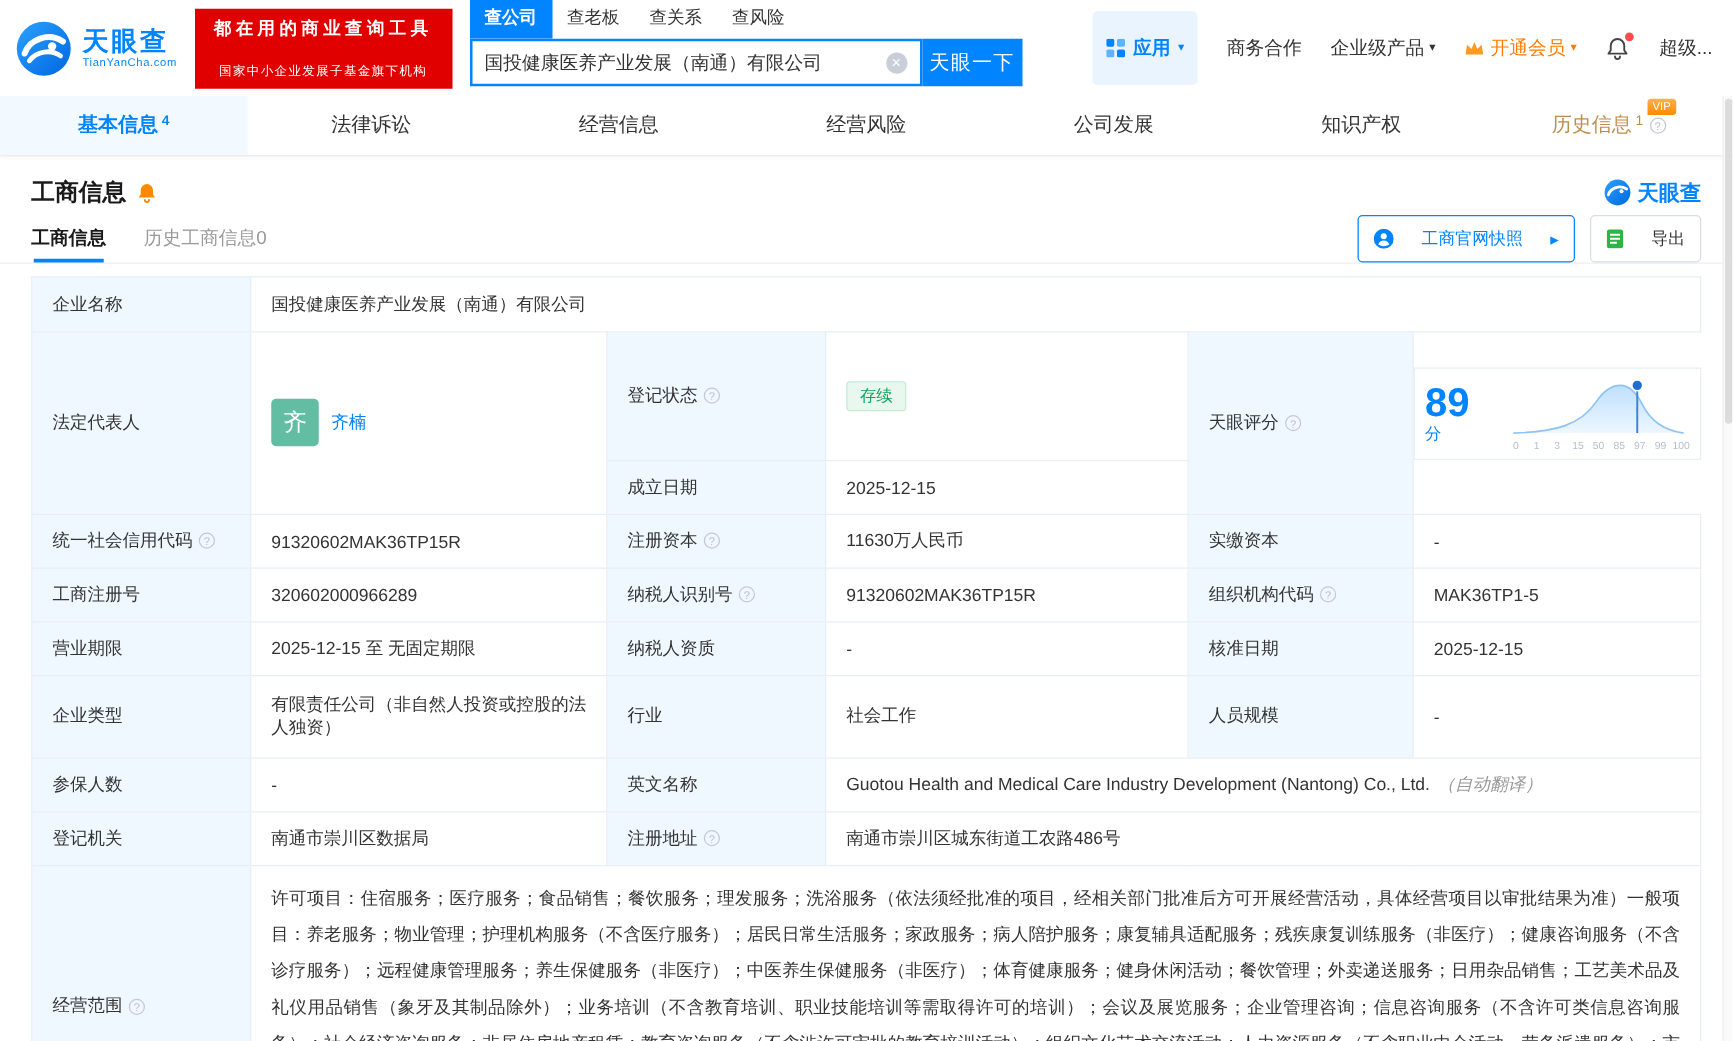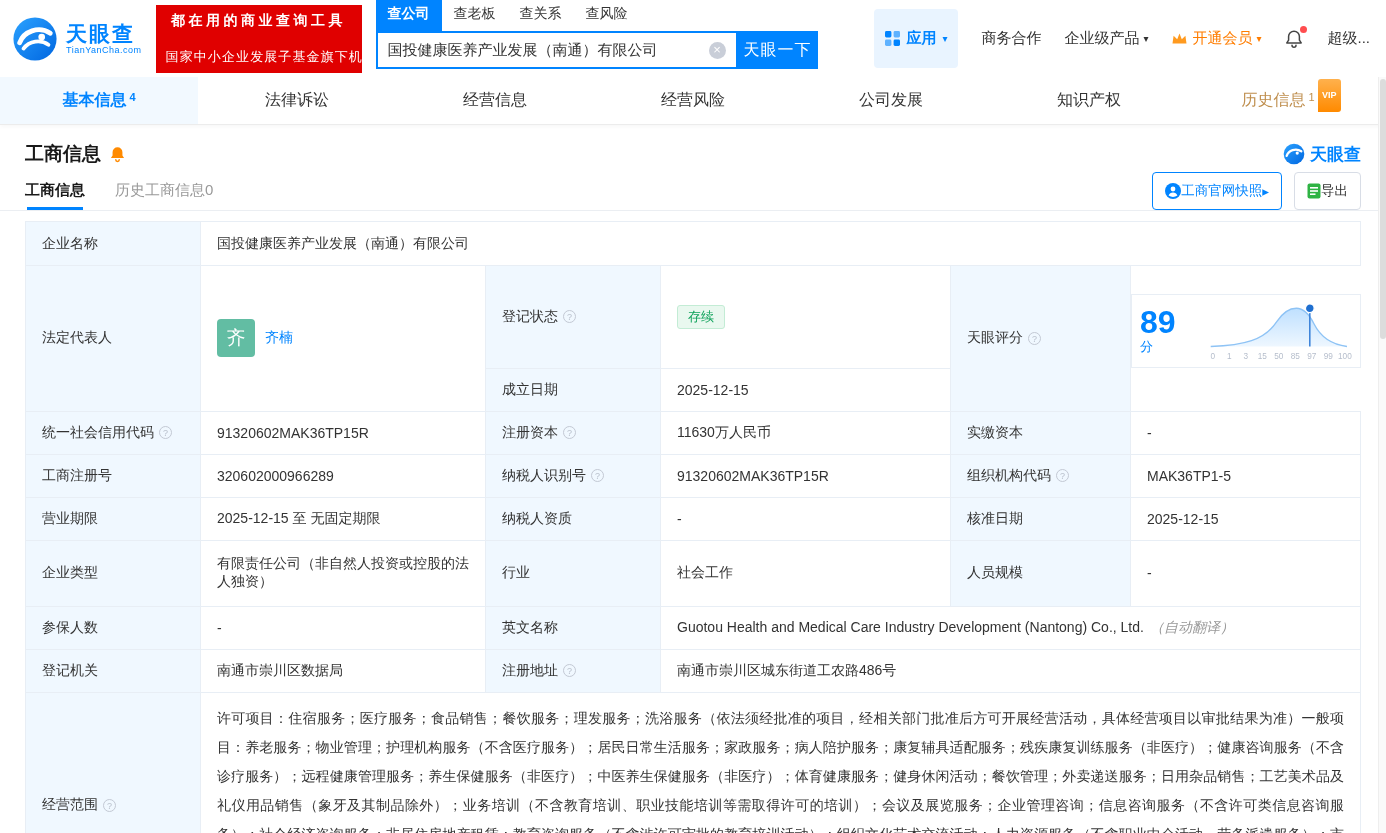--- a/index.html
+++ b/index.html
@@ -9,21 +9,21 @@
     color:#333; background:#fff; height:833px; overflow:hidden; position:relative;
   }
   
   .topbar { display:flex; align-items:center; height:77px; padding:0 12px; gap:14px; background:#fff; }
   .logo { display:flex; align-items:center; gap:8px; cursor:pointer; }
   .logo-mark { width:46px; height:46px; flex:none; }
   .logo-name { color:#0084ff; font-size:21px; font-weight:bold; letter-spacing:2px; line-height:1.1; }
   .logo-sub { color:#0084ff; font-size:9px; letter-spacing:.5px; }
   .promo { background:#e00000; color:#fff; padding:7px 10px; width:206px; text-align:center; }
   .promo1 { font-size:14px; font-weight:bold; letter-spacing:3.5px; white-space:nowrap; }
-  .promo2 { font-size:13px; letter-spacing:1.1px; margin-top:18px; white-space:nowrap; }
+  .promo2 { font-size:10px; letter-spacing:1.1px; margin-top:18px; white-space:nowrap; }
   .search-block { display:flex; flex-direction:column; }
   .search-tabs { display:flex; align-items:flex-end; height:23px; }
   .search-tab { font-size:14px; color:#333; padding:8px 12px; cursor:pointer; }
   .search-tab.active { background:#0084ff; color:#fff; font-weight:bold; }
   .search-row { display:flex; }
   .search-input-wrap { width:362px; height:38px; border:2px solid #0084ff; display:flex; align-items:center; padding:0 10px; background:#fff; }
   .search-input-wrap input { flex:1; border:none; outline:none; font-size:15px; color:#333; background:transparent; }
   .clear-btn { width:17px; height:17px; border-radius:50%; background:#c9ced8; color:#fff; font-size:13px; line-height:16px; text-align:center; cursor:pointer; flex:none; }
   .search-btn { width:80px; height:38px; background:#0084ff; color:#fff; border:none; font-size:16px; letter-spacing:1px; cursor:pointer; }
   .top-right { display:flex; align-items:center; gap:23px; margin-left:auto; padding-right:4px; white-space:nowrap; }
@@ -33,36 +33,36 @@
   .caret { font-size:10px; }
   .bell-wrap { position:relative; cursor:pointer; display:flex; }
   .red-dot { position:absolute; top:-2px; right:-3px; width:7px; height:7px; border-radius:50%; background:#ff4d4f; }
   
   .nav-tabs { display:flex; height:48px; border-bottom:1px solid #ececec; box-shadow:0 2px 4px rgba(0,0,0,.03); }
   .nav-tab { flex:1; display:flex; align-items:center; justify-content:center; font-size:16px; color:#333; cursor:pointer; }
   .nav-tab.active { color:#0084ff; font-weight:bold; background:#f2f9ff; }
   .tabwrap { position:relative; display:flex; align-items:flex-start; }
   sup.count { font-size:11px; margin-left:3px; line-height:1; padding-top:2px; }
   .nav-tab.goldtab { color:#bf8e4d; }
-  .vip-tag { position:absolute; top:-11px; right:-8px; font-size:9px; font-weight:bold; background:linear-gradient(180deg,#ffb14d,#ff8a00); color:#fff; padding:11px 4px; border-radius:3px 3px 3px 0; line-height:1.2; }
+  .vip-tag { position:absolute; top:-11px; right:-8px; font-size:9px; font-weight:normal; background:linear-gradient(180deg,#ffb14d,#ff8a00); color:#fff; padding:1px 4px; border-radius:3px 3px 3px 0; line-height:1.2; }
   .q-icon { width:13px; height:13px; border:1px solid #c3c9d4; border-radius:50%; color:#b9c0cc; font-size:9px; line-height:12px; text-align:center; margin-left:5px; display:inline-block; align-self:center; cursor:pointer; }
   
   .section-head { display:flex; align-items:center; padding:16px 25px 4px; }
   .section-title { font-size:19px; font-weight:bold; color:#1a1a1a; }
   .alarm { margin-left:8px; display:flex; cursor:pointer; }
   .brand-right { margin-left:auto; display:flex; align-items:center; gap:5px; color:#0084ff; font-weight:bold; font-size:17px; }
   .brand-right svg { width:22px; height:22px; }
   
   .subtab-row { display:flex; align-items:center; padding:0 25px; height:40px; border-bottom:1px solid #ebeef2; }
   .subtab { font-size:15px; position:relative; height:100%; display:flex; align-items:center; cursor:pointer; }
   .subtab.active { color:#1a1a1a; font-weight:bold; }
   .subtab.active::after { content:""; position:absolute; left:2px; right:2px; bottom:0; height:3px; background:#0084ff; }
   .subtab.inactive { color:#999; margin-left:30px; }
   .actions { margin-left:auto; display:flex; gap:12px; }
-  .btn { display:flex; align-items:center; gap:0; height:38px; padding:0 12px; border-radius:4px; font-size:13.5px; background:#fff; cursor:pointer; }
+  .btn { display:flex; align-items:center; gap:22px; height:38px; padding:0 12px; border-radius:4px; font-size:13.5px; background:#fff; cursor:pointer; }
   .btn-snapshot { border:1px solid #0084ff; color:#0084ff; }
   .btn-export { border:1px solid #d8dde6; color:#333; }
   .btn svg { flex:none; }
   
   .info-table { width:1336px; margin:10px 25px 0; border-collapse:collapse; table-layout:fixed; }
   .info-table td { border:1px solid #e8eef5; font-size:14px; color:#333; padding:11px 16px; vertical-align:middle; word-break:break-word;margin-top:28px; }
   .info-table td.lbl { background:#f0f8ff; }
   .lblwrap { display:flex; align-items:center; }
   tr.h44 { height:44px; } tr.h43 { height:43px; } tr.h66 { height:66px; }
   .status-badge { display:inline-block; background:#e9f8ef; color:#10a35c; border:1px solid #c3ecd5; padding:2px 10px; font-size:13px; border-radius:3px; }

